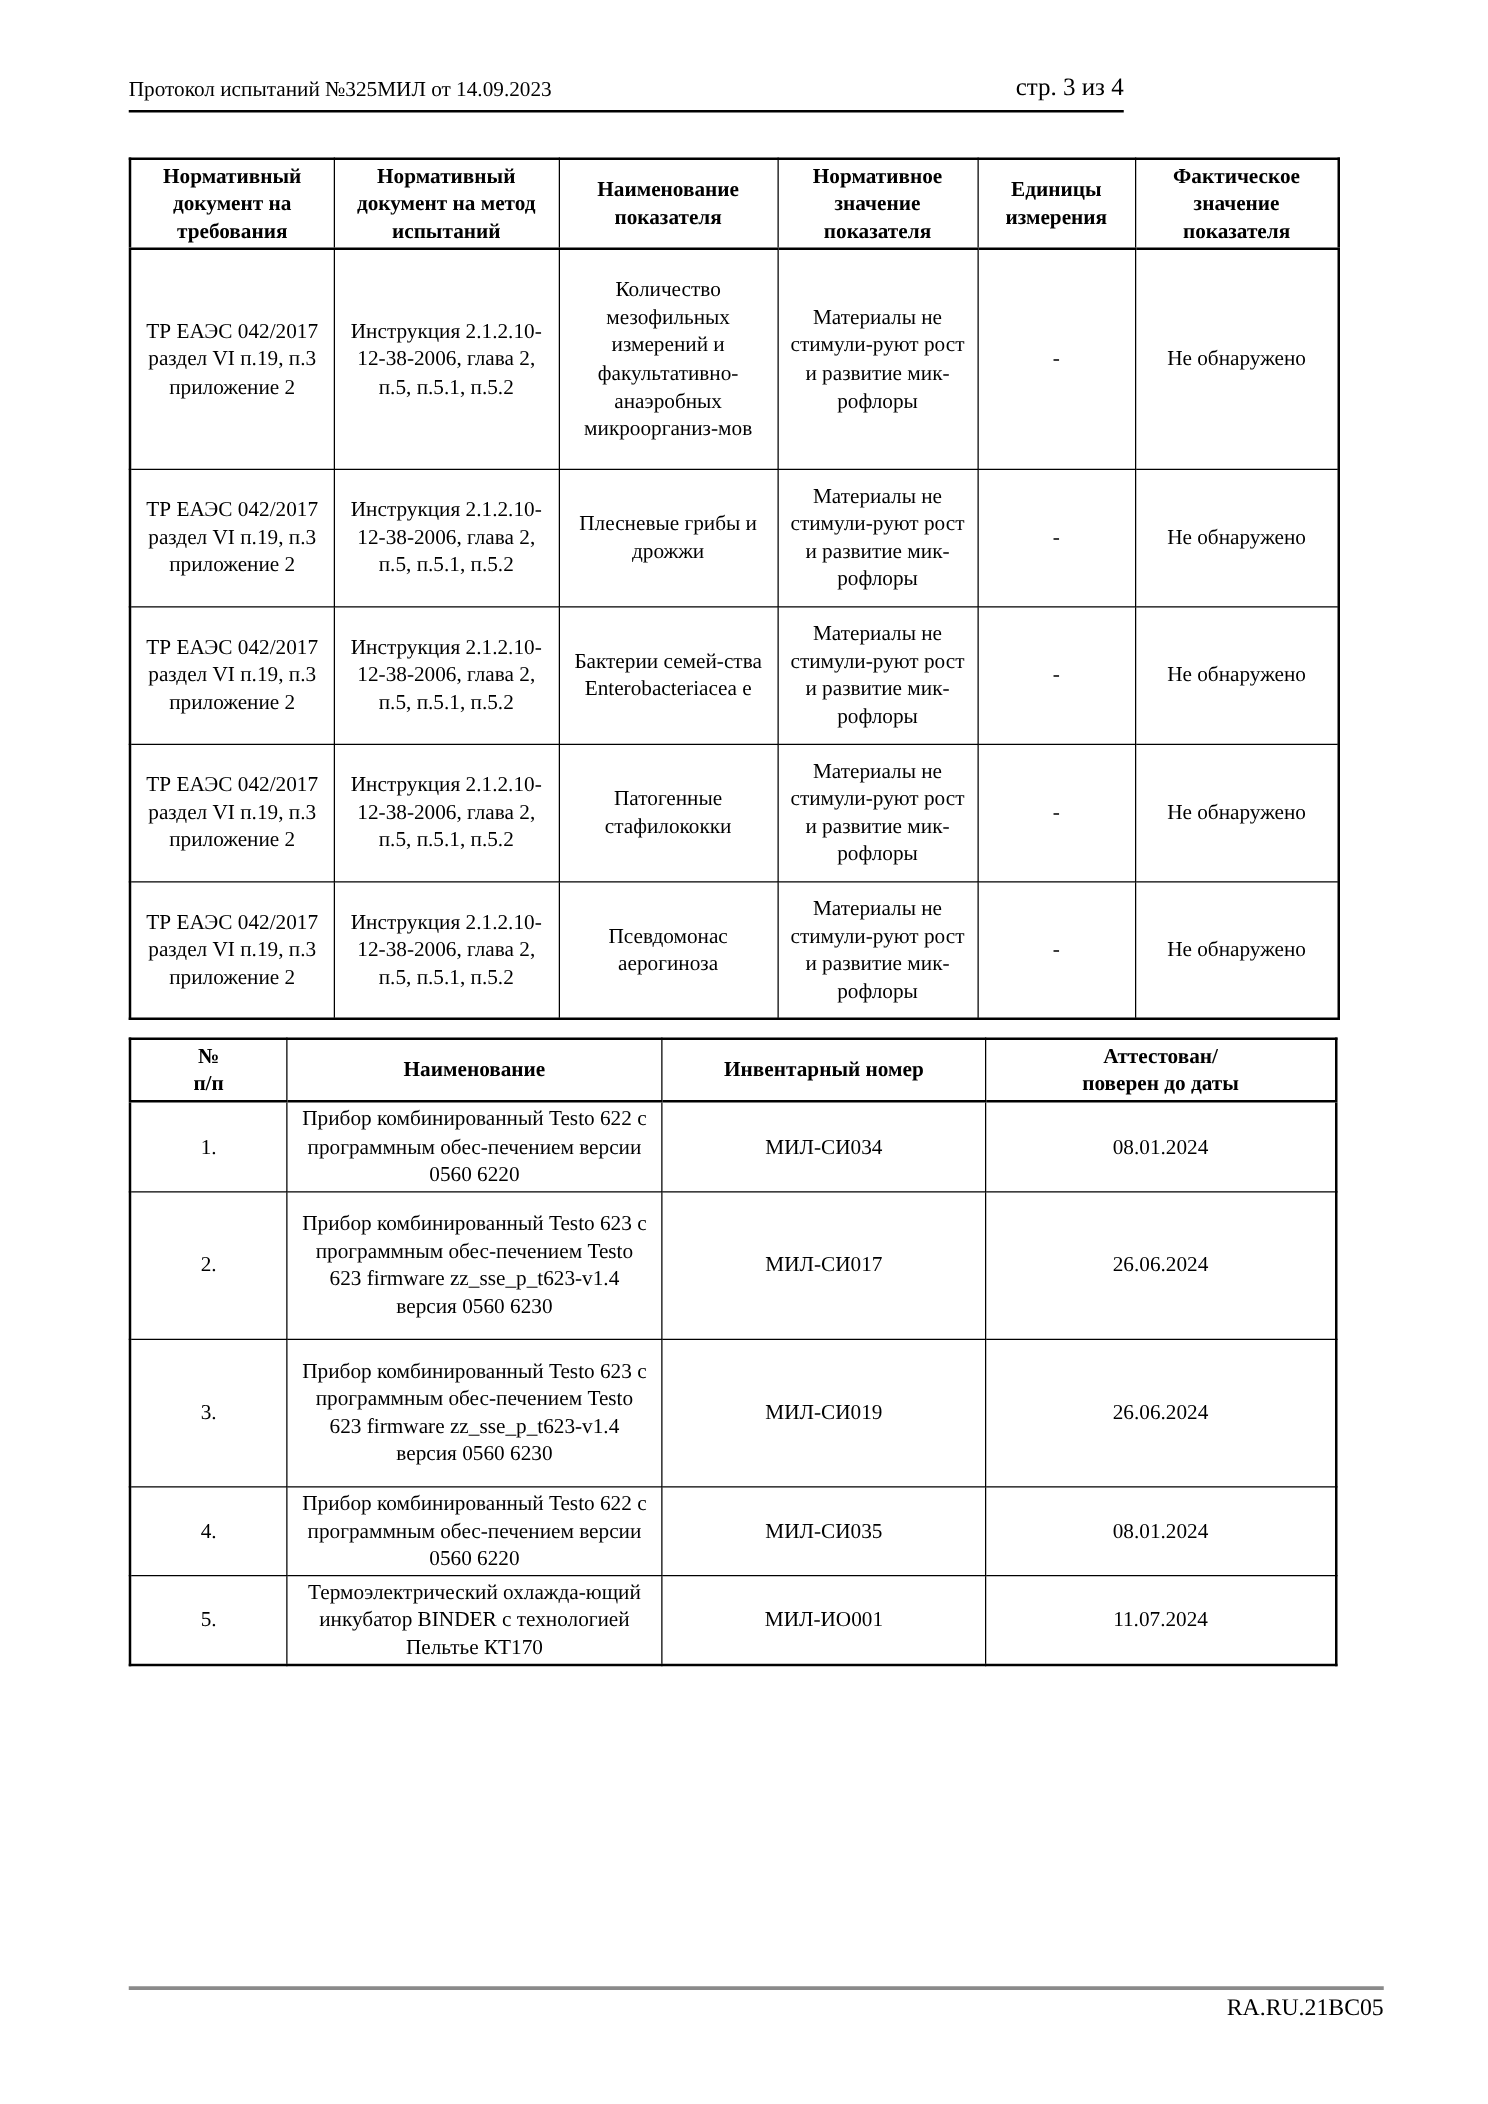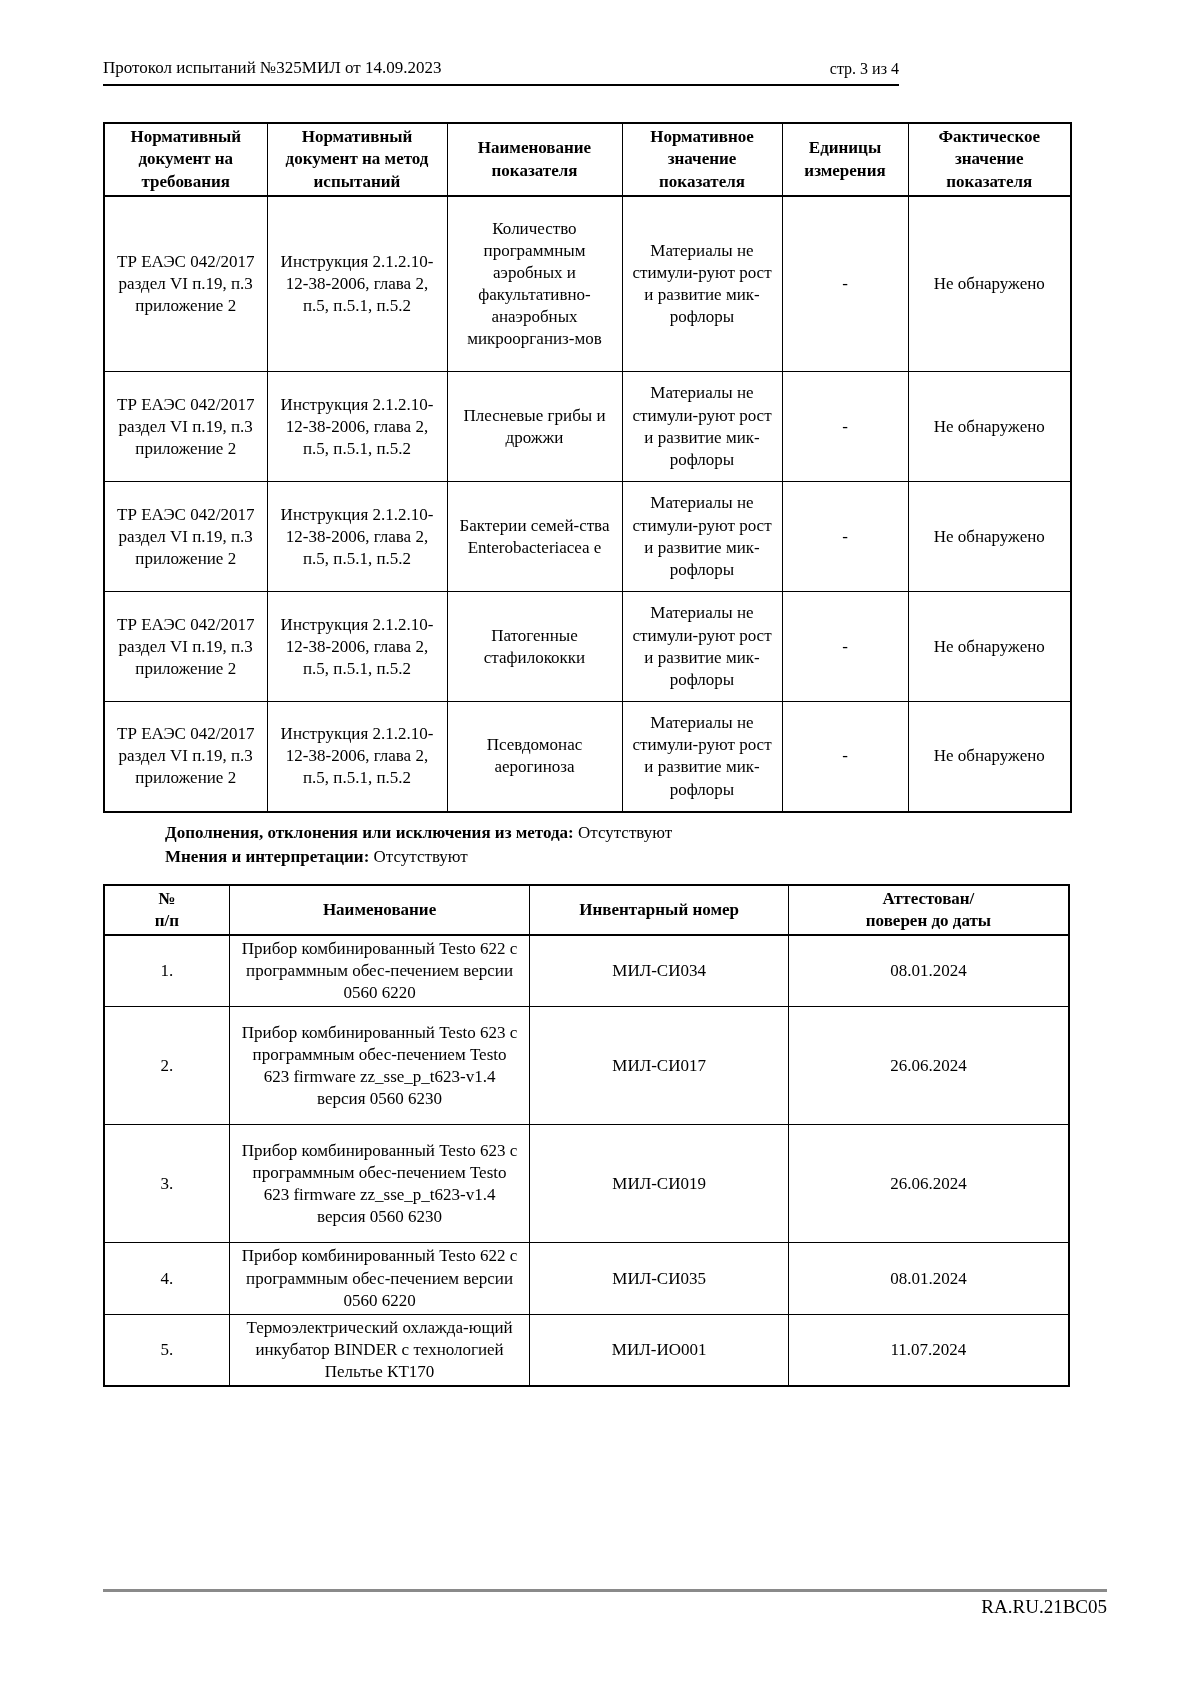--- a/index.html
+++ b/index.html
@@ -14,21 +14,21 @@
     width: 994px; height: 1683px;
     padding: 58px 95px 0 103px;
   }
   
   .doc-header {
     display: flex; justify-content: space-between; align-items: flex-end;
     font-size: 17px; line-height: 1.2;
     border-bottom: 2px solid #000;
     padding-bottom: 6px;
   }
-  .doc-header .pagenum { font-size: 16px; text-align: center; }
+  .doc-header .pagenum { font-size: 20px; text-align: center; }
   
   table { border-collapse: collapse; table-layout: fixed; }
   .t1 {
     width: 967px;
     margin-top: 36px;
     border: 2px solid #000;
     font-size: 17px; line-height: 1.3; padding-left: 48px;
   }
   .t1 th, .t1 td {
     border: 1px solid #000;
@@ -104,21 +104,21 @@
         <th>Наименование показателя</th>
         <th>Нормативное значение показателя</th>
         <th>Единицы измерения</th>
         <th>Фактическое значение показателя</th>
       </tr>
     </thead>
     <tbody>
       <tr class="r-tall">
         <td>ТР ЕАЭС 042/2017 раздел VI п.19, п.3 приложение 2</td>
         <td>Инструкция 2.1.2.10-12-38-2006, глава 2, п.5, п.5.1, п.5.2</td>
-        <td>Количество программным аэробных и факультативно-анаэробных микроорганиз-мов</td>
+        <td>Количество мезофильных измерений и факультативно-анаэробных микроорганиз-мов</td>
         <td>Материалы не стимули-руют рост и развитие мик-рофлоры</td>
         <td>-</td>
         <td>Не обнаружено</td>
       </tr>
       <tr class="r-std">
         <td>ТР ЕАЭС 042/2017 раздел VI п.19, п.3 приложение 2</td>
         <td>Инструкция 2.1.2.10-12-38-2006, глава 2, п.5, п.5.1, п.5.2</td>
         <td>Плесневые грибы и дрожжи</td>
         <td>Материалы не стимули-руют рост и развитие мик-рофлоры</td>
         <td>-</td>
@@ -144,30 +144,20 @@
         <td>ТР ЕАЭС 042/2017 раздел VI п.19, п.3 приложение 2</td>
         <td>Инструкция 2.1.2.10-12-38-2006, глава 2, п.5, п.5.1, п.5.2</td>
         <td>Псевдомонас аерогиноза</td>
         <td>Материалы не стимули-руют рост и развитие мик-рофлоры</td>
         <td>-</td>
         <td>Не обнаружено</td>
       </tr>
     </tbody>
   </table>
 
-  <div class="notes">
-    <div>
-      <b>Дополнения, отклонения или исключения из метода:</b>
-      <span>Отсутствуют</span>
-    </div>
-    <div>
-      <b>Мнения и интерпретации:</b>
-      <span>Отсутствуют</span>
-    </div>
-  </div>
 
 
 
   <table class="t2">
     <colgroup>
       <col style="width:125px">
         <col style="width:300px">
         <col style="width:258px">
         <col style="width:280px">
     </colgroup>

